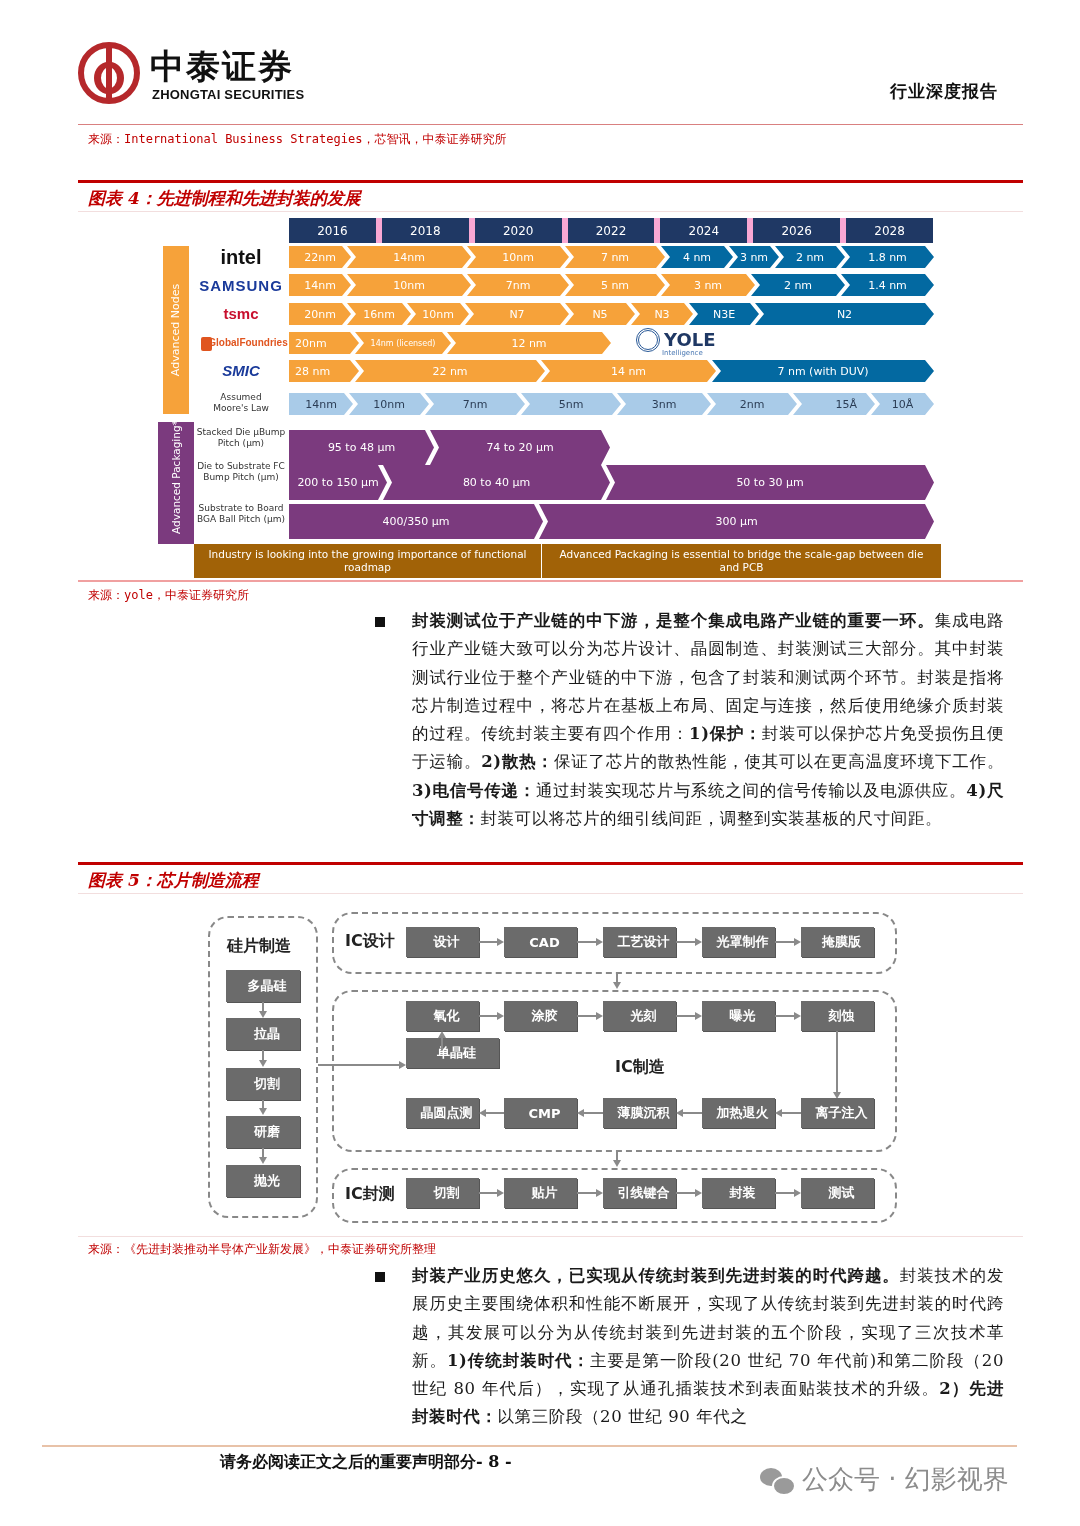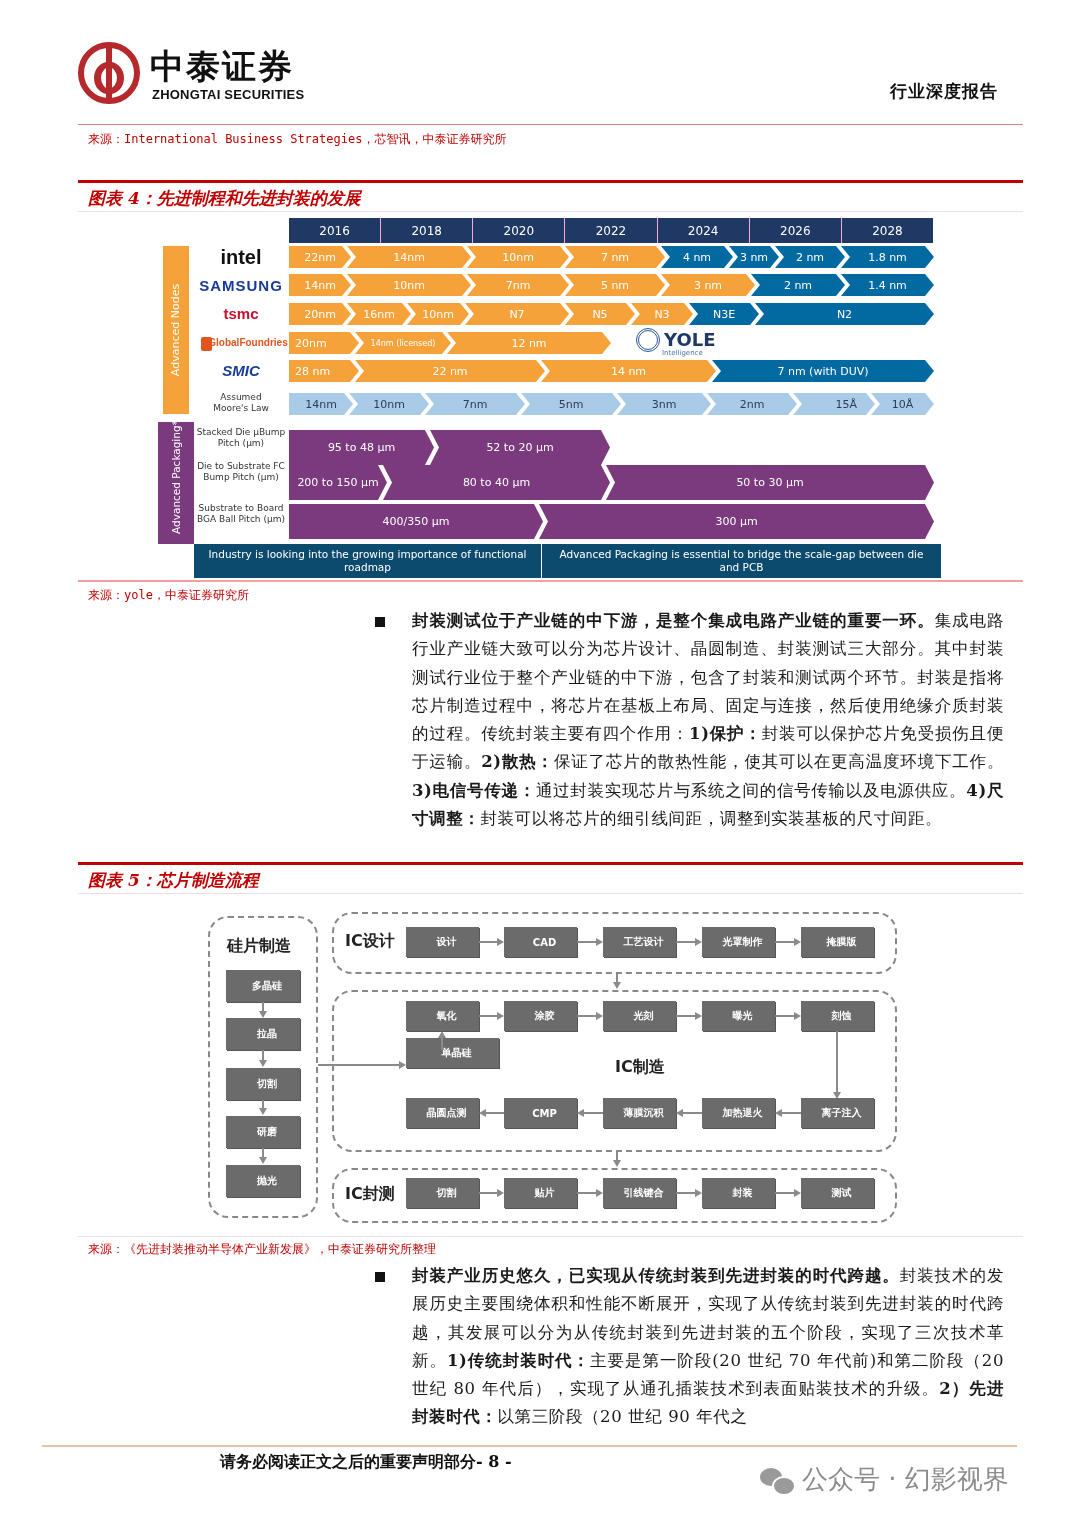--- a/index.html
+++ b/index.html
@@ -16,48 +16,48 @@
   .logo-en { left: 152px; top: 87px; font-family: "Liberation Sans", sans-serif; font-weight: bold; font-size: 13px; color: #111; letter-spacing: 0.2px; }
   .report-type { right: 82px; top: 80px; font-size: 17px; font-weight: bold; color: #111; letter-spacing: 1px; }
   .rule-thin { height: 1px; background: #d98080; }
   .rule-thick { height: 3px; background: #c00000; }
   .source { font-family: "DejaVu Sans Mono", monospace; font-size: 12px; color: #c00000; }
   .fig-title { font-family: "DejaVu Serif", serif; font-style: italic; font-weight: bold; font-size: 17px; color: #c00000; }
 
   
   .fig4 { left: 158px; top: 215px; width: 785px; height: 365px; }
   .year-row { position: absolute; left: 131px; top: 3px; width: 644px; height: 25px; display: flex; }
-  .year { flex: 1; background: #1f3864; color: #fff; font-family: "DejaVu Sans", sans-serif; font-size: 12px; display: flex; align-items: center; justify-content: center; border-right: 1px solid #f9a8d4; }
+  .year { flex: 1; background: #1f3864; color: #fff; font-family: "DejaVu Sans", sans-serif; font-size: 12px; display: flex; align-items: center; justify-content: center; border-right: 6px solid #f9a8d4; }
   .side-orange { position: absolute; left: 5px; top: 31px; width: 26px; height: 168px; background: #f6a23a; }
   .side-purple { position: absolute; left: 0px; top: 207px; width: 36px; height: 122px; background: #7b3a7e; }
   .side-label { position: absolute; color: #fff; font-family: "DejaVu Sans", sans-serif; font-size: 11px; white-space: nowrap; transform: rotate(-90deg); transform-origin: center center; text-align: center; line-height: 12px; }
   .logo-cell { position: absolute; left: 36px; width: 94px; text-align: center; font-family: "Liberation Sans", sans-serif; }
   .row-label { position: absolute; left: 36px; width: 94px; text-align: center; font-family: "DejaVu Sans", sans-serif; font-size: 9px; line-height: 11px; color: #333; }
   .lane { position: absolute; left: 131px; height: 22px; }
   .chev { position: absolute; top: 0; height: 100%; color: #fff; font-family: "DejaVu Sans", sans-serif; font-size: 11px; display: flex; align-items: center; justify-content: center; clip-path: polygon(0 0, calc(100% - 9px) 0, 100% 50%, calc(100% - 9px) 100%, 0 100%, 9px 50%); white-space: nowrap; }
   .chev.first { clip-path: polygon(0 0, calc(100% - 9px) 0, 100% 50%, calc(100% - 9px) 100%, 0 100%); }
   .o1 { background: #f6a23a; }
   .o2 { background: #0369a1; }
   .b1 { background: #a9cbe8; color: #2b3d55; }
   .p1 { background: #7b3a7e; height: 35px; }
-  .bottom-band { position: absolute; top: 329px; height: 34px; background: #0c4a6e; color: #fff; font-family: "DejaVu Sans", sans-serif; font-size: 10.5px; text-align: center; display: flex; align-items: center; justify-content: center; line-height: 13px; padding: 0 8px; }
+  .bottom-band { position: absolute; top: 329px; height: 34px; background: #a16207; color: #fff; font-family: "DejaVu Sans", sans-serif; font-size: 10.5px; text-align: center; display: flex; align-items: center; justify-content: center; line-height: 13px; padding: 0 8px; }
   .yole { position: absolute; left: 478px; top: 113px; display: flex; align-items: center; }
   .yole-ring { width: 24px; height: 24px; border-radius: 50%; border: 3px double #2a5a98; margin-right: 4px; }
   .yole-text { font-family: "DejaVu Sans", sans-serif; font-weight: bold; font-size: 18px; color: #1f3864; line-height: 18px; }
   .yole-sub { font-family: "DejaVu Sans", sans-serif; font-size: 7px; color: #4a78b3; margin-left: 36px; margin-top: -2px; }
 
   
   .para { left: 412px; width: 592px; font-size: 16.5px; line-height: 28.3px; letter-spacing: 0.6px; text-align: justify; color: #1a1a1a; }
   .para b { font-weight: bold; }
   .bullet { left: 375px; width: 10px; height: 10px; background: #111; }
 
   
   .flow { left: 205px; top: 908px; width: 695px; height: 315px; }
   .dash { position: absolute; border: 2px dashed #888; border-radius: 20px; }
-  .box { position: absolute; background: #6b6b6b; color: #fff; font-family: "DejaVu Sans", sans-serif; font-weight: bold; font-size: 10px; display: flex; align-items: center; justify-content: center; box-shadow: 1px 1px 0 #555; padding-left: 8px; }
+  .box { position: absolute; background: #6b6b6b; color: #fff; font-family: "DejaVu Sans", sans-serif; font-weight: bold; font-size: 13px; display: flex; align-items: center; justify-content: center; box-shadow: 1px 1px 0 #555; padding-left: 8px; }
   .grp-title { position: absolute; font-family: "DejaVu Sans", sans-serif; font-weight: bold; font-size: 16px; color: #222; }
   .hline { position: absolute; height: 2px; background: #8a8a8a; }
   .vline { position: absolute; width: 2px; background: #8a8a8a; }
   .arr-r, .arr-l, .arr-d, .arr-u { position: absolute; width: 0; height: 0; }
   .arr-r { border-top: 4px solid transparent; border-bottom: 4px solid transparent; border-left: 7px solid #8a8a8a; }
   .arr-l { border-top: 4px solid transparent; border-bottom: 4px solid transparent; border-right: 7px solid #8a8a8a; }
   .arr-d { border-left: 4px solid transparent; border-right: 4px solid transparent; border-top: 7px solid #8a8a8a; }
   .arr-u { border-left: 4px solid transparent; border-right: 4px solid transparent; border-bottom: 7px solid #8a8a8a; }
 
   
@@ -169,21 +169,21 @@
     <div class="chev b1" style="left:232px;width:100px;">5nm</div>
     <div class="chev b1" style="left:328px;width:94px;">3nm</div>
     <div class="chev b1" style="left:418px;width:90px;">2nm</div>
     <div class="chev b1" style="left:504px;width:82px;justify-content:flex-end;padding-right:18px;">15Å</div>
     <div class="chev b1" style="left:582px;width:63px;">10Å</div>
   </div>
 
   <div class="row-label" style="top:212px;">Stacked Die µBump Pitch (µm)</div>
   <div class="lane" style="top:215px;width:645px;height:24px;">
     <div class="chev first p1" style="left:0;width:145px;">95 to 48 µm</div>
-    <div class="chev p1" style="left:141px;width:180px;">52 to 20 µm</div>
+    <div class="chev p1" style="left:141px;width:180px;">74 to 20 µm</div>
   </div>
   <div class="row-label" style="top:246px;">Die to Substrate FC Bump Pitch (µm)</div>
   <div class="lane" style="top:250px;width:645px;height:24px;">
     <div class="chev first p1" style="left:0;width:98px;">200 to 150 µm</div>
     <div class="chev p1" style="left:94px;width:227px;">80 to 40 µm</div>
     <div class="chev p1" style="left:317px;width:328px;">50 to 30 µm</div>
   </div>
   <div class="row-label" style="top:288px;">Substrate to Board BGA Ball Pitch (µm)</div>
   <div class="lane" style="top:289px;width:645px;height:24px;">
     <div class="chev first p1" style="left:0;width:254px;">400/350 µm</div>

